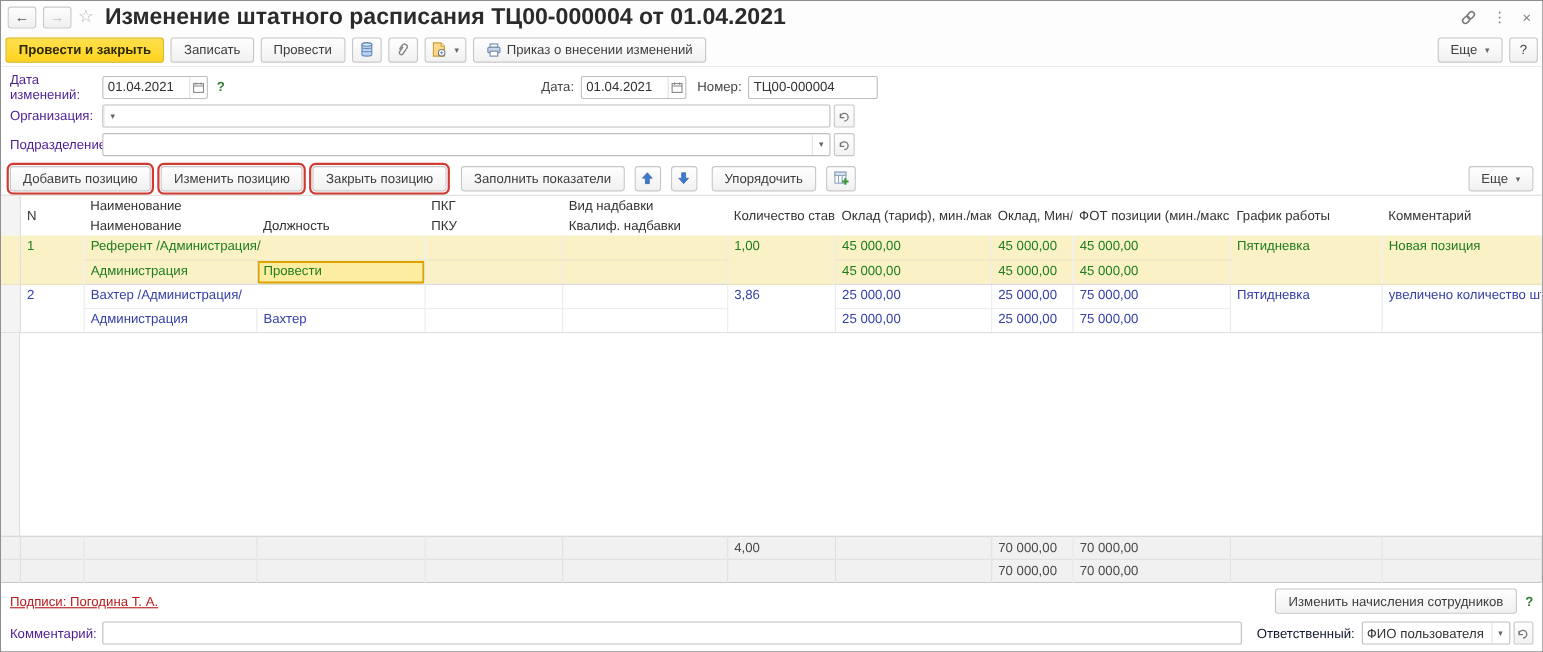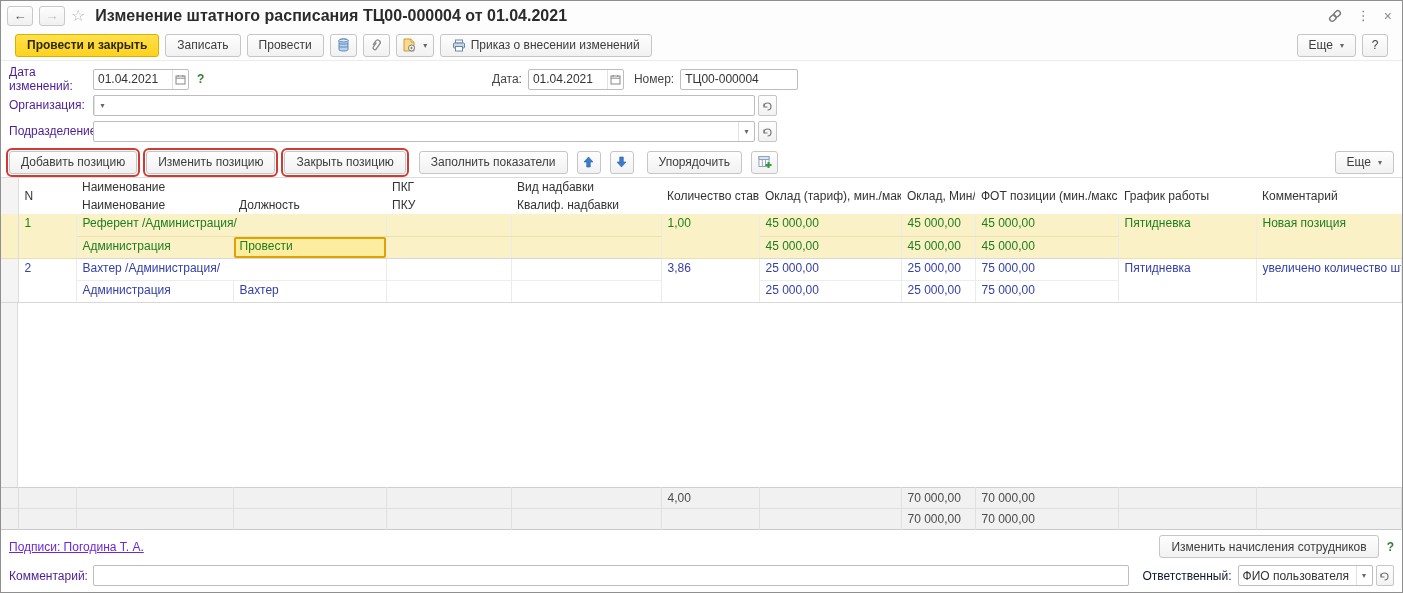--- a/index.html
+++ b/index.html
@@ -8,27 +8,27 @@
     width:1403px; height:593px; background:#fff;
     border:1px solid #8f8f8f; overflow:hidden;
     display:flex; flex-direction:column;
     font-family:"Liberation Sans", sans-serif; font-size:12px; color:#333;
   }
   
   .titlebar { height:29px; flex:0 0 29px; display:flex; align-items:center; gap:6px; padding:0 10px 0 6px; background:#fdfdfd; }
   .navbtn { width:26px; height:20px; border:1px solid #c9c9c9; border-radius:3px; background:linear-gradient(#fdfdfd,#f0f0f0); display:flex; align-items:center; justify-content:center; font-size:13px; color:#555; cursor:pointer; }
   .navbtn.disabled { color:#c0c0c0; }
   .star { color:#b5b5b5; font-size:16px; line-height:1; }
-  .wtitle { font-size:16px; font-weight:bold; color:#2b2b2b; margin-left:4px; white-space:nowrap; }
+  .wtitle { font-size:21px; font-weight:bold; color:#2b2b2b; margin-left:4px; white-space:nowrap; }
   .titlebar .right { margin-left:auto; display:flex; align-items:center; gap:14px; color:#7a7a7a; }
   .titlebar .right span { cursor:pointer; }
   .kebab { font-size:13px; letter-spacing:0; }
   .closex { font-size:14px; color:#8a8a8a; }
   
-  .toolbar { height:31px; flex:0 0 31px; display:flex; align-items:center; gap:6px; padding:0 14px; background:#fdfdfd; border-bottom:1px solid #ececec; }
+  .toolbar { height:31px; flex:0 0 31px; display:flex; align-items:center; gap:6px; padding:0 4px; background:#fdfdfd; border-bottom:1px solid #ececec; }
   .btn { height:23px; display:inline-flex; align-items:center; gap:5px; padding:0 11px; background:linear-gradient(#fefefe,#f1f1f1); border:1px solid #c6c6c6; border-radius:3px; color:#3d3d3d; font-size:12px; cursor:pointer; white-space:nowrap; }
   .btn.primary { background:linear-gradient(#ffe04d,#ffd21e); border-color:#d8b200; font-weight:bold; color:#2e2a00; }
   .btn.iconbtn { width:27px; padding:0; justify-content:center; }
   .btn .caret { font-size:8px; color:#666; margin-left:2px; }
   .toolbar .right { margin-left:auto; display:flex; gap:6px; }
   .helpbtn { width:26px; padding:0; justify-content:center; }
   
   .formarea { padding:5px 8px 3px; flex:0 0 auto; background:#fff; }
   .frow { height:26px; display:flex; align-items:center; position:relative; }
   .flabel { width:84px; flex:0 0 84px; color:#4c1d95; }
@@ -64,21 +64,21 @@
   td.activecell { box-shadow:inset 0 0 0 2px #dfa300; background:#fceda0 !important; border-radius:2px; }
   td.commcell { white-space:normal; line-height:15px; }
   .filler { flex:1 1 auto; background:linear-gradient(to right,#f4f4f4 0,#f4f4f4 16px,#ddd 16px,#ddd 17px,#fff 17px); }
   table.totals td { height:21px; background:#f1f1f1; color:#4a4a4a; border-right:1px solid #e0e0e0; border-top:1px solid #cfcfcf; }
   table.totals tr.t2 td { border-top:1px solid #dedede; }
   table.totals { border-bottom:1px solid #c9c9c9; }
   
   .footer { flex:0 0 62px; padding:5px 8px 6px; display:flex; flex-direction:column; justify-content:space-between; background:#fff; }
   .f1 { display:flex; align-items:center; }
   .f1 .right { margin-left:auto; display:flex; align-items:center; gap:8px; }
-  a.glink { color:#6d28d9; text-decoration:underline; cursor:pointer; }
+  a.glink { color:#b91c1c; text-decoration:underline; cursor:pointer; }
   .f2 { display:flex; align-items:center; }
   .icon-svg { display:block; }
 </style>
 </head>
 <body>
 
 <div class="window">
 
   <div class="titlebar">
     <div class="navbtn">

